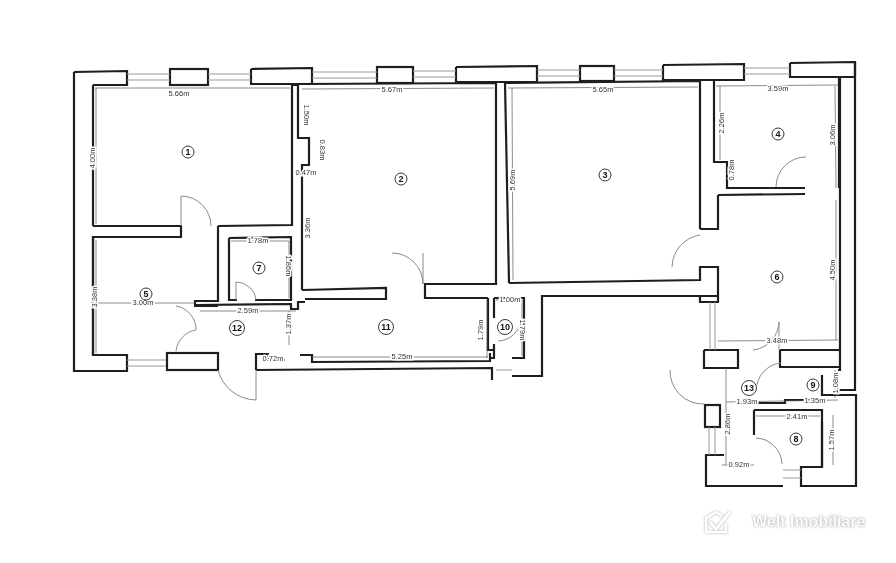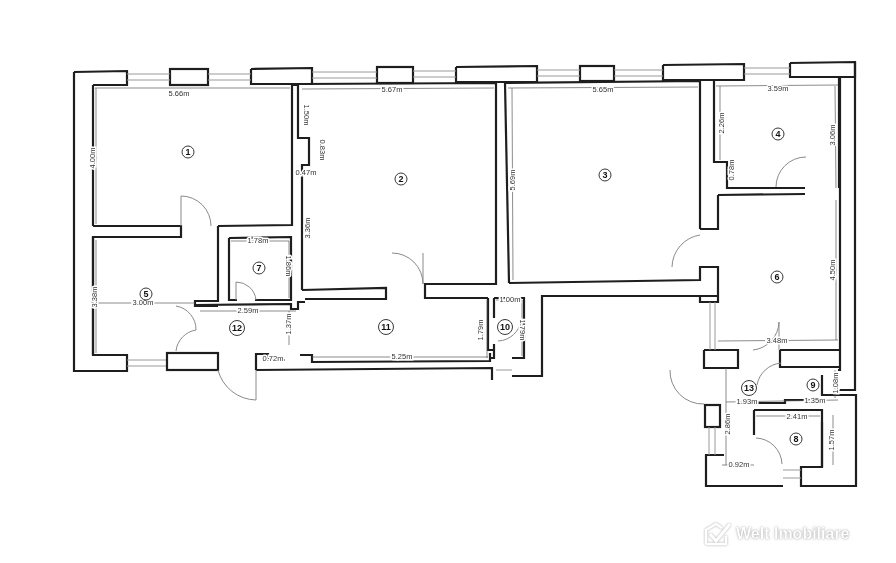--- a/index.html
+++ b/index.html
@@ -11,22 +11,22 @@
   }
   #plan { position: absolute; left: 0; top: 0; width: 896px; height: 563px; }
   .wall { fill: none; stroke: #1e1e1e; stroke-width: 2.2; stroke-linejoin: miter; }
   .winglass { stroke: #9a9a9a; stroke-width: 1; }
   .dimline { stroke: #5a5a5a; stroke-width: 0.7; }
   .door { fill: none; stroke: #8a8a8a; stroke-width: 1; }
   .dim { font-family: "Liberation Sans", sans-serif; font-size: 7.5px; fill: #333; }
   .rnum-c { fill: #fff; stroke: #222; stroke-width: 0.9; }
   .rnum { font-family: "Liberation Sans", sans-serif; font-size: 9px; font-weight: bold; fill: #111; }
   .watermark {
-    position: absolute; left: 704px; top: 522px;
-    display: flex; align-items: center; gap: 4px;
+    position: absolute; left: 704px; top: 510px;
+    display: flex; align-items: center; gap: 20px;
     color: #ffffff;
     text-shadow: 0 0 3px rgba(0,0,0,0.25), 0 0 1px rgba(0,0,0,0.35);
     font-family: "Liberation Sans", sans-serif; font-weight: bold; font-size: 16px;
   }
   .watermark svg { filter: drop-shadow(0 0 1px rgba(0,0,0,0.35)); }
 </style>
 </head>
 <body>
 
 <svg id="plan" viewBox="0 0 896 563" xmlns="http://www.w3.org/2000/svg">

